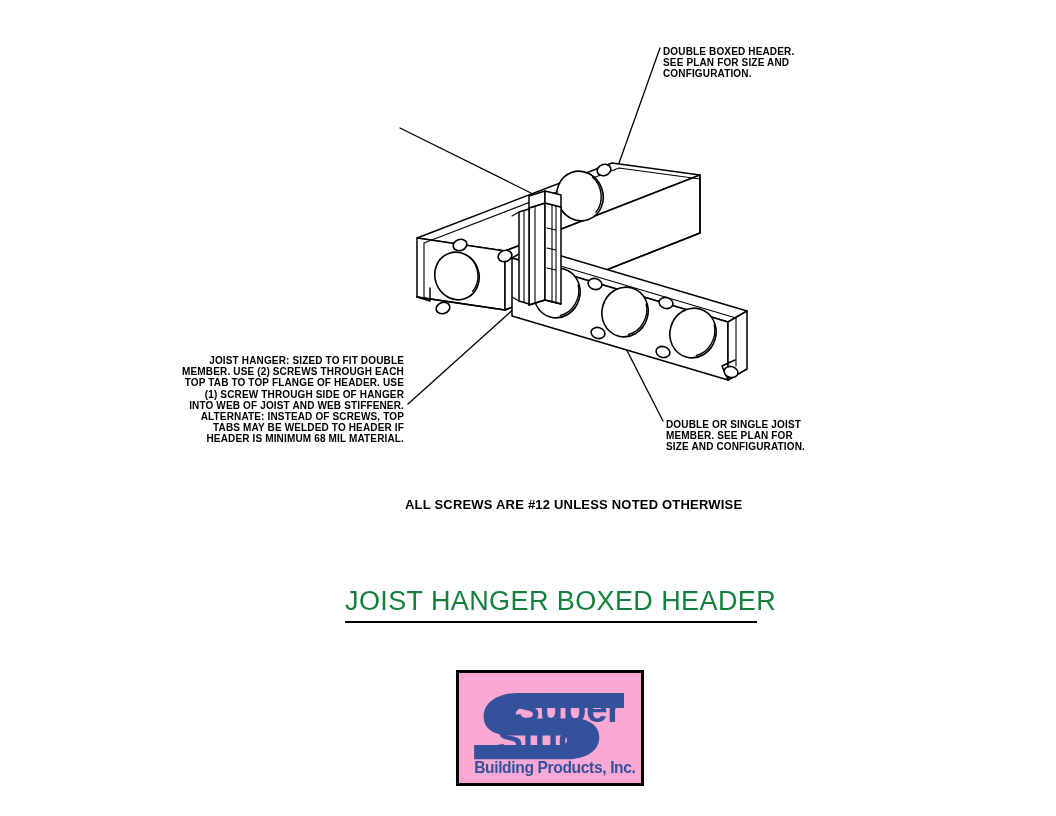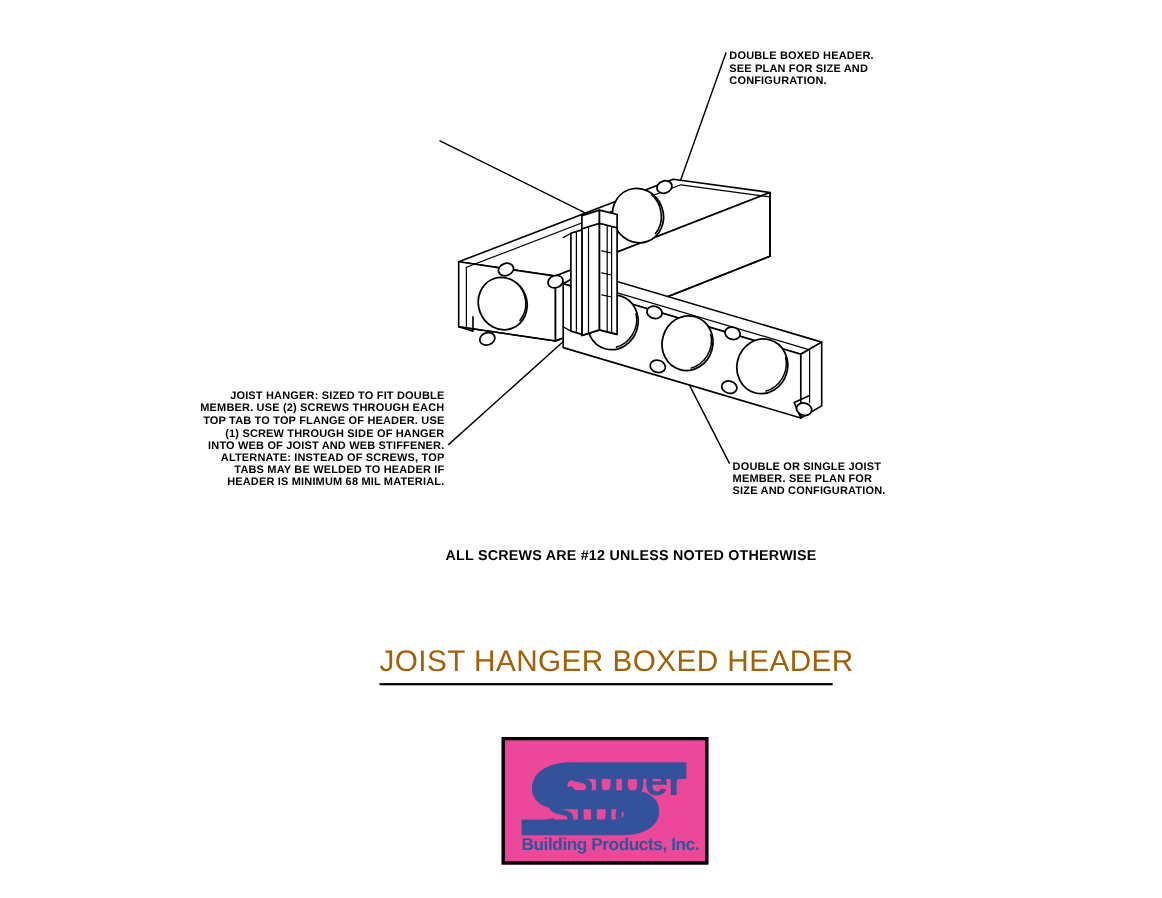--- a/index.html
+++ b/index.html
@@ -75,35 +75,35 @@
   #drawing-title {
     position: absolute;
     left: 345px;
     top: 586px;
     width: 412px;
     text-align: center;
     font-family: "Liberation Sans", sans-serif;
     font-weight: normal;
     font-size: 27px;
     letter-spacing: 0.4px;
-    color: #a16207;
+    color: #15803d;
     padding-bottom: 4px;
     border-bottom: 2px solid #000000;
     white-space: nowrap;
   }
 
   
   #logo-box {
     position: absolute;
     left: 456px;
     top: 670px;
     width: 188px;
     height: 116px;
     border: 3px solid #000000;
-    background: #ec4899;
+    background: #f9a8d4;
     box-sizing: border-box;
   }
   #logo-svg { display: block; width: 100%; height: 100%; }
 
   
   #iso-drawing {
     position: absolute;
     left: 0; top: 0;
     width: 1056px;
     height: 816px;

